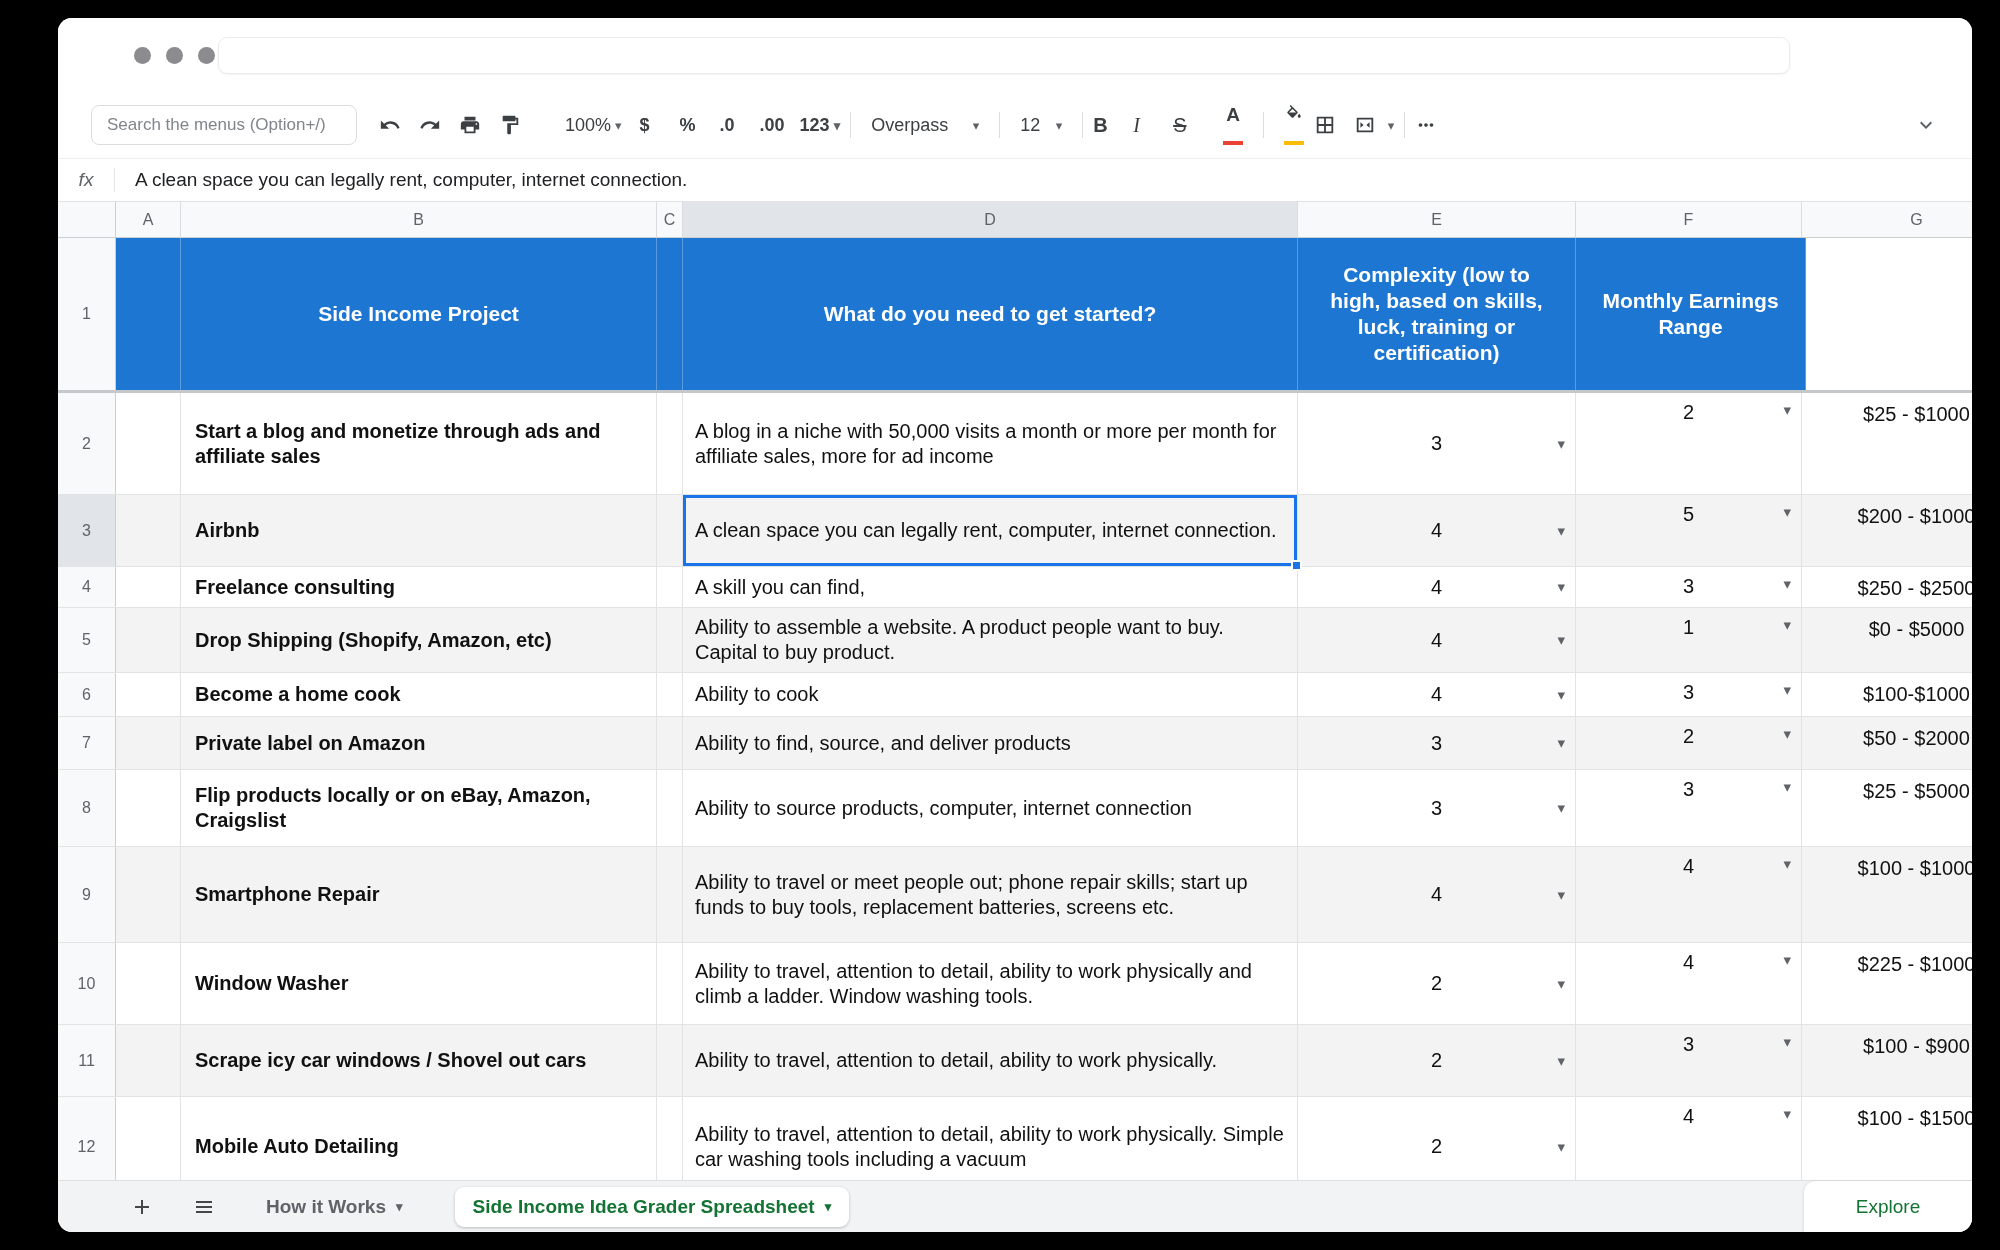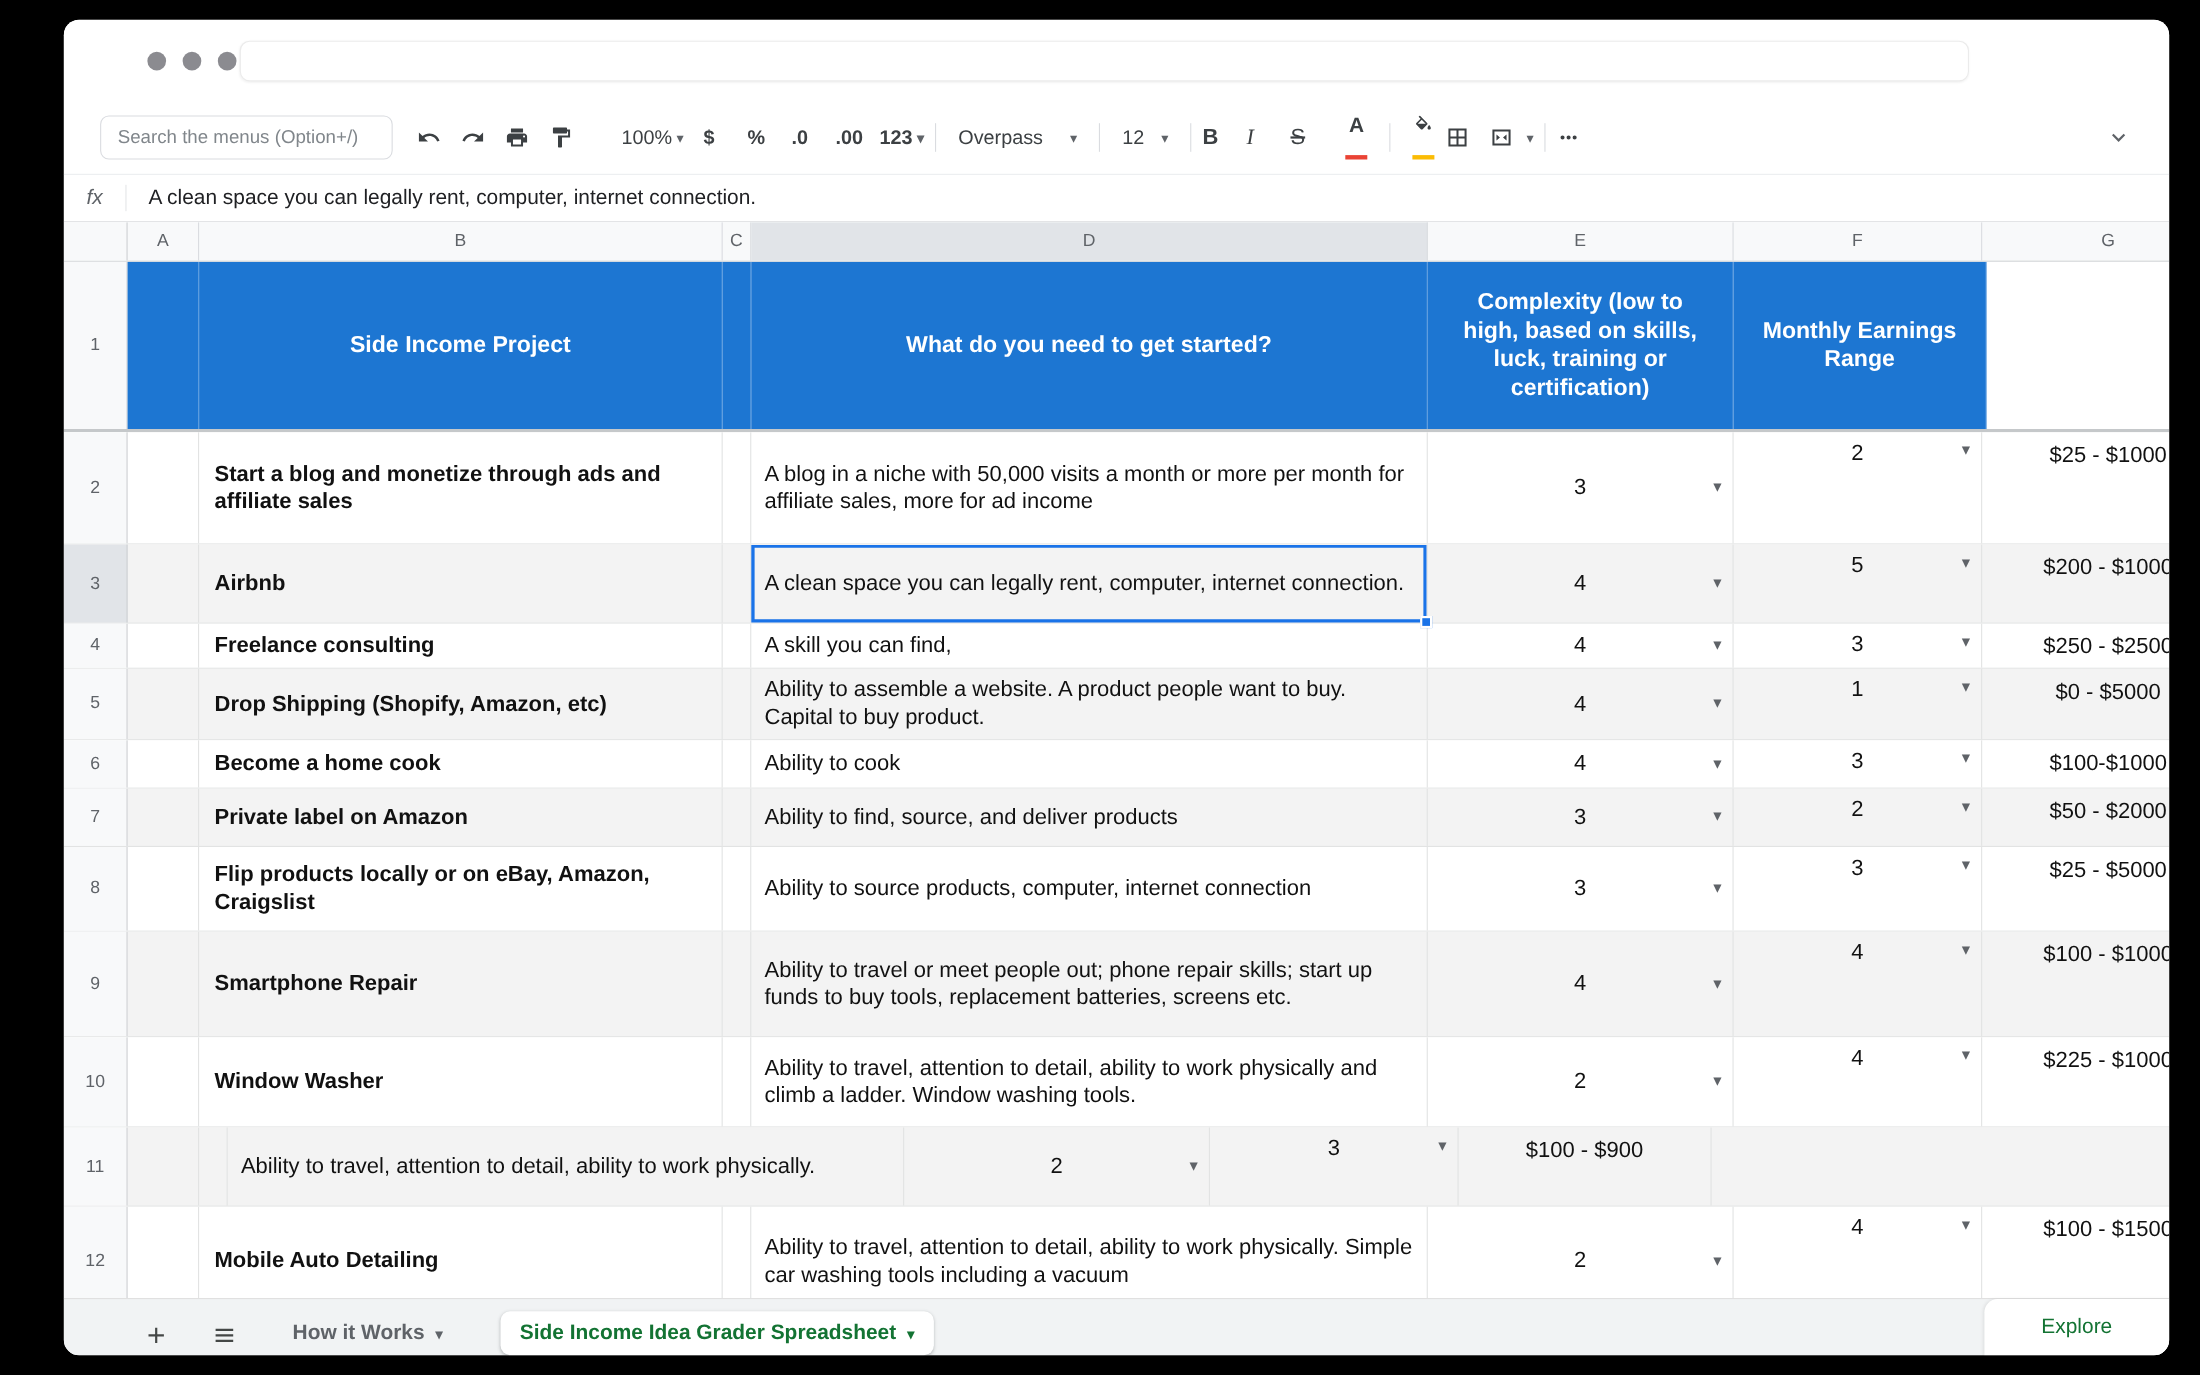--- a/index.html
+++ b/index.html
@@ -77,21 +77,21 @@
   .cg { width:230px; text-align:center; padding-top:9px; white-space:nowrap; overflow:hidden; }
   .ddl { position:absolute; right:10px; color:#5f6368; font-size:15px; }
   .ce .ddl { top:50%; transform:translateY(-50%); }
   .cf .ddl { top:8px; }
   .cd.selected { box-shadow:inset 0 0 0 3px #1a73e8; z-index:2; }
   .fillhandle { position:absolute; right:-5px; bottom:-5px; width:11px; height:11px;
                 background:#1a73e8; border:2px solid #fff; z-index:3; }
 
   
   .sheetbar { position:relative; height:52px; background:#f1f3f4; border-top:1px solid #e0e0e0;
-              display:flex; align-items:flex-end; padding-left:66px; gap:26px; }
+              display:flex; align-items:center; padding-left:66px; gap:26px; }
   .sbicon { width:36px; height:36px; display:flex; align-items:center; justify-content:center; border-radius:50%; }
   .tab { display:flex; align-items:center; gap:10px; padding:9px 18px; font-size:19px;
          font-weight:bold; color:#5f6368; border-radius:9px; }
   .tab.active { background:#fff; color:#137333; box-shadow:0 1px 3px rgba(60,64,67,.3); margin-left:8px; }
   .tab.active .caret { color:#137333; }
   .explore { position:absolute; right:0; top:0; bottom:0; width:168px; background:#fff;
              display:flex; align-items:center; justify-content:center; color:#137333;
              font-size:19px; border-radius:12px 0 0 0; box-shadow:-1px 0 3px rgba(0,0,0,.08); }
 </style>
 </head>
@@ -409,20 +409,21 @@
           </div>
           <div class="cell cf">
             <span>4</span>
             <span class="ddl">▾</span>
           </div>
           <div class="cell cg">$225 - $1000</div>
         </div>
         <div class="grow band" style="height: 72px;">
           <div class="rowhdr">11</div>
           <div class="cell ca"></div>
+          <div class="cell cb">Scrape icy car windows / Shovel out cars</div>
           <div class="cell cc"></div>
           <div class="cell cd">
             <span>Ability to travel, attention to detail, ability to work physically.</span>
           </div>
           <div class="cell ce">
             <span>2</span>
             <span class="ddl">▾</span>
           </div>
           <div class="cell cf">
             <span>3</span>

